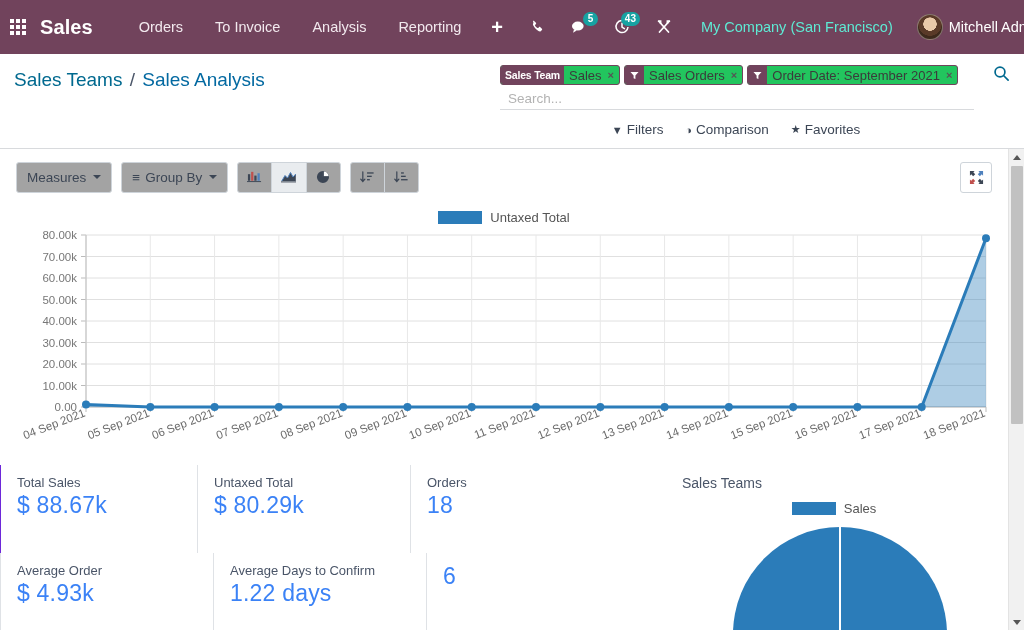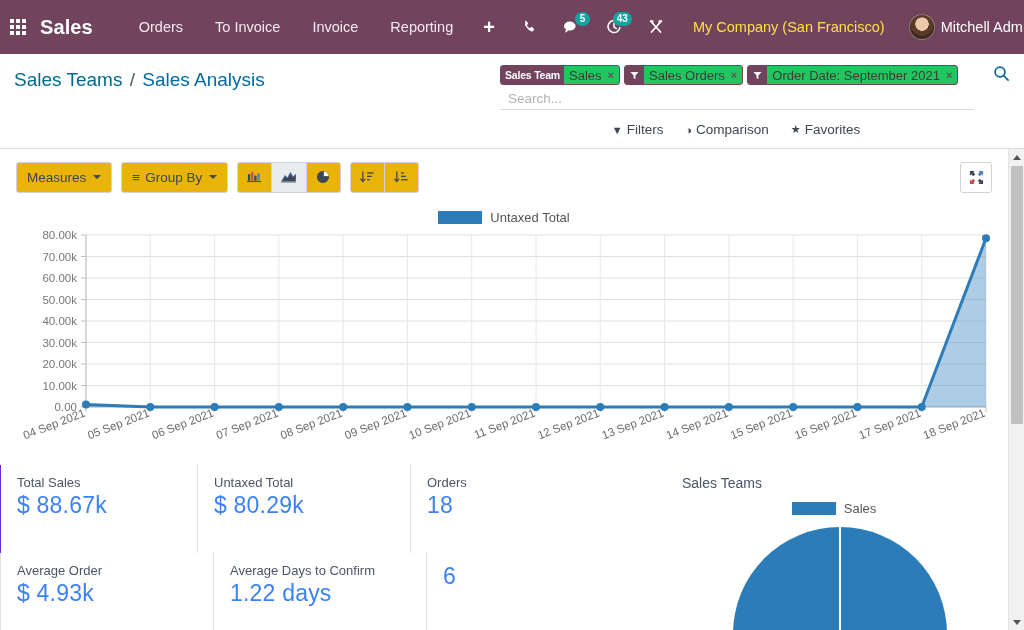--- a/index.html
+++ b/index.html
@@ -49,21 +49,21 @@
     color: #fff;
   }
   .badge {
     position: absolute; top: -3px; right: 3px;
     background: #17a2a2; color: #fff;
     font-size: 10px; font-weight: bold;
     border-radius: 9px; padding: 1px 4px; min-width: 15px;
     text-align: center; line-height: 12px;
   }
   .company-name {
-    font-size: 14.5px; color: #fde047; padding: 0 16px; cursor: pointer; white-space: nowrap;
+    font-size: 14.5px; color: #5eead4; padding: 0 16px; cursor: pointer; white-space: nowrap;
   }
   .user-area { display: flex; align-items: center; gap: 6px; padding-left: 8px; cursor: pointer; }
   .avatar {
     width: 26px; height: 26px; border-radius: 50%;
     background: radial-gradient(circle at 50% 38%, #e9c9a8 0 34%, #5a3a28 36% 60%, #3e2a1c 62% 100%);
     border: 1px solid rgba(255,255,255,.35);
     overflow: hidden; flex: none;
   }
   .user-name { font-size: 14.5px; color: #ffffff; white-space: nowrap; }
 
@@ -148,21 +148,21 @@
     position: absolute; inset: 0 16px 0 0;
     padding: 12px 0 0 0;
   }
 
   .chart-toolbar {
     display: flex; align-items: center; gap: 9px;
     padding: 0 16px 0 16px;
     height: 32px;
   }
   .btn {
-    border: 1px solid #ced4da; background: #eab308; border-radius: 3px;
+    border: 1px solid #ced4da; background: #a3a3a3; border-radius: 3px;
     font-size: 13.5px; color: #3c4655; padding: 5px 10px;
     display: flex; align-items: center; gap: 5px; cursor: pointer;
     height: 31px; font-family: "Liberation Sans", sans-serif;
     white-space: nowrap;
   }
   .caret { border-left: 4px solid transparent; border-right: 4px solid transparent;
            border-top: 4px solid #3c4655; display: inline-block; margin-left: 2px; }
   .btn-group { display: flex; }
   .btn-group .btn { border-radius: 0; margin-left: -1px; padding: 5px 9px; }
   .btn-group .btn:first-child { border-radius: 3px 0 0 3px; margin-left: 0; }
@@ -235,21 +235,21 @@
       <i></i>
       <i></i>
       <i></i>
       <i></i>
       <i></i>
   </div>
   <div class="brand">Sales</div>
   <div class="nav-menu">
     <a>Orders</a>
     <a>To Invoice</a>
-    <a>Invoice</a>
+    <a>Analysis</a>
     <a>Reporting</a>
     <span class="nav-plus">+</span>
   </div>
 
   <div class="nav-right">
     <div class="nav-icon">
       <svg width="15" height="15" viewBox="0 0 16 16" fill="#ffffff">
         <path d="M3.2 1.2c.4-.4 1-.4 1.4 0l1.7 1.7c.4.4.4 1 0 1.4l-.9.9c-.2.2-.2.5-.1.7.5 1 1.7 2.2 2.7 2.7.2.1.5.1.7-.1l.9-.9c.4-.4 1-.4 1.4 0l1.7 1.7c.4.4.4 1 0 1.4l-1 1c-.6.6-1.4.7-2.2.4C7.5 11 4.9 8.4 3.4 5.6c-.4-.8-.3-1.7.3-2.3l-.5-2.1z"></path>
       </svg>
     </div>

